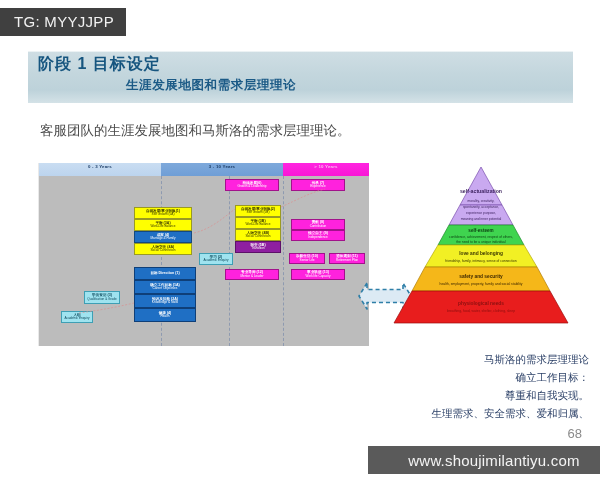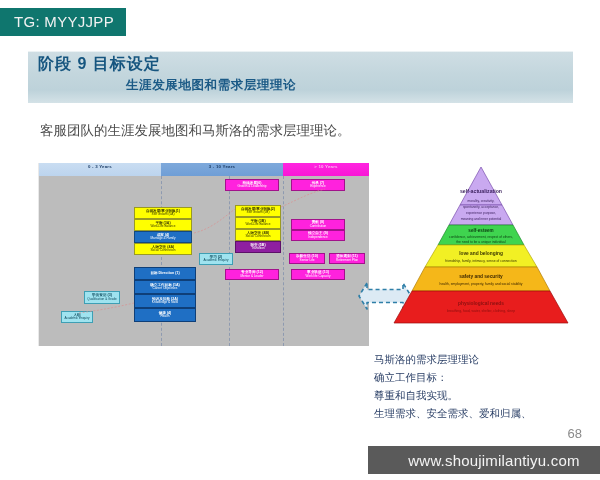--- a/index.html
+++ b/index.html
@@ -6,21 +6,21 @@
   body{
     width:600px;height:480px;
     background:#ffffff;
     font-family:"Liberation Sans", sans-serif;
     overflow:hidden;
     position:relative;
   }
   
   .tg-tag{
     position:absolute;left:0;top:8px;
-    background:#0f766e;color:#f2f2f2;
+    background:#404040;color:#f2f2f2;
     font-size:15px;letter-spacing:.3px;
     padding:5px 12px 6px 14px;
     white-space:nowrap;
   }
   
   .slide{
     position:absolute;left:0;top:40px;
     width:600px;height:400px;
     background:#ffffff;
   }
@@ -80,21 +80,21 @@
   .pk{background:#ff22dd;border-color:#a2128b;color:#ffffff;}
   .pp{background:#8e1fa0;border-color:#5d1069;color:#ffffff;}
   .cy{background:#9fe3ef;border-color:#3e9fb4;color:#0e4a5c;}
   .dblue{background:#1f6fc4;border-color:#0f3f78;color:#ffffff;}
   
   .dbl-arrow{position:absolute;left:356px;top:233px;width:58px;height:46px;}
   
   .pyramid{position:absolute;left:382px;top:123px;width:198px;height:182px;}
   .pyr-cap{
     position:absolute;left:374px;top:310px;width:215px;
-    text-align:left;font-family:"DejaVu Serif", serif;
+    text-align:right;font-family:"DejaVu Serif", serif;
     font-size:10.5px;color:#2a3f66;line-height:1.72;
   }
   .page-num{
     position:absolute;right:18px;top:386px;
     font-size:13px;color:#8a8a8a;
   }
   
   .footer-bar{
     position:absolute;left:368px;top:446px;
     width:252px;height:28px;
@@ -106,21 +106,21 @@
   }
 </style>
 </head>
 <body>
 
 <div class="tg-tag">TG: MYYJJPP</div>
 
 <div class="slide">
 
   <div class="header-band">
-    <div class="header-title">阶段 9  目标设定</div>
+    <div class="header-title">阶段 1  目标设定</div>
     <div class="header-sub">生涯发展地图和需求层理理论</div>
   </div>
 
   <div class="body-line">客服团队的生涯发展地图和马斯洛的需求层理理论。</div>
 
   <div class="map">
     <div class="map-band band-a">
       <div class="band-lbl">0 - 3 Years</div>
     </div>
     <div class="map-band band-b">

